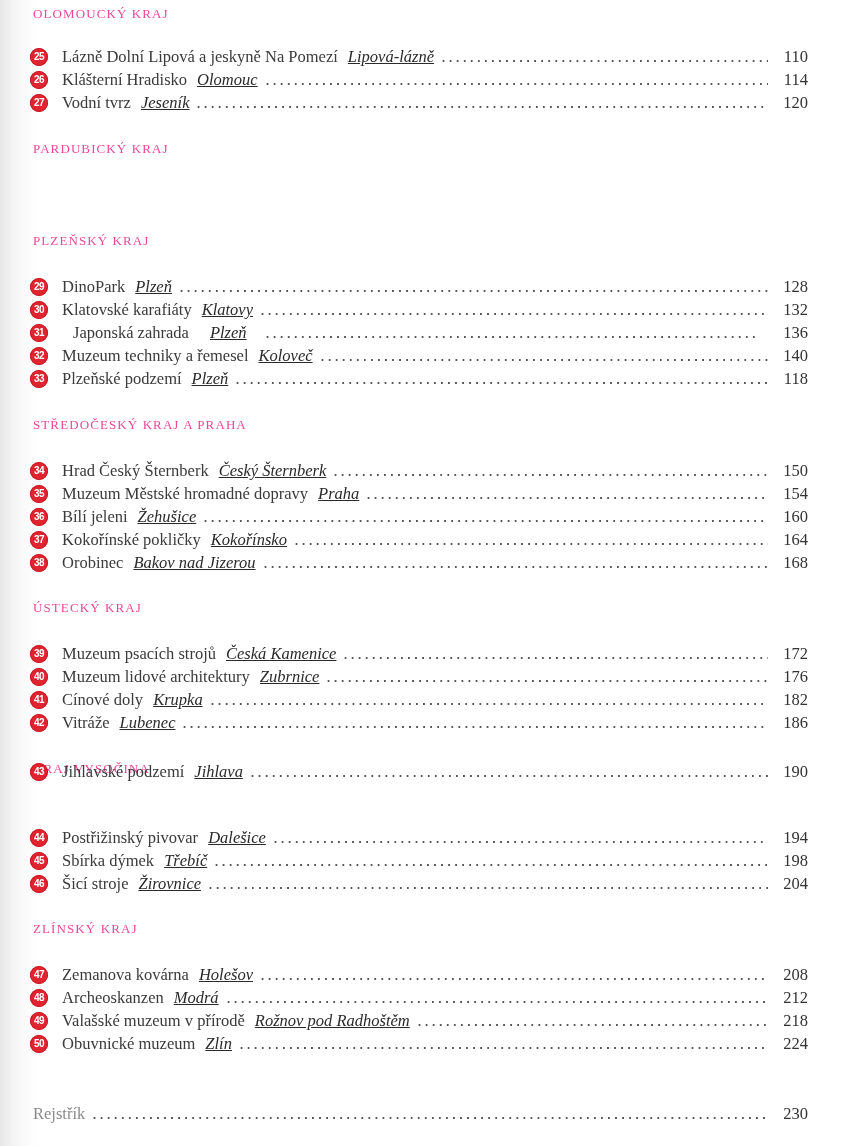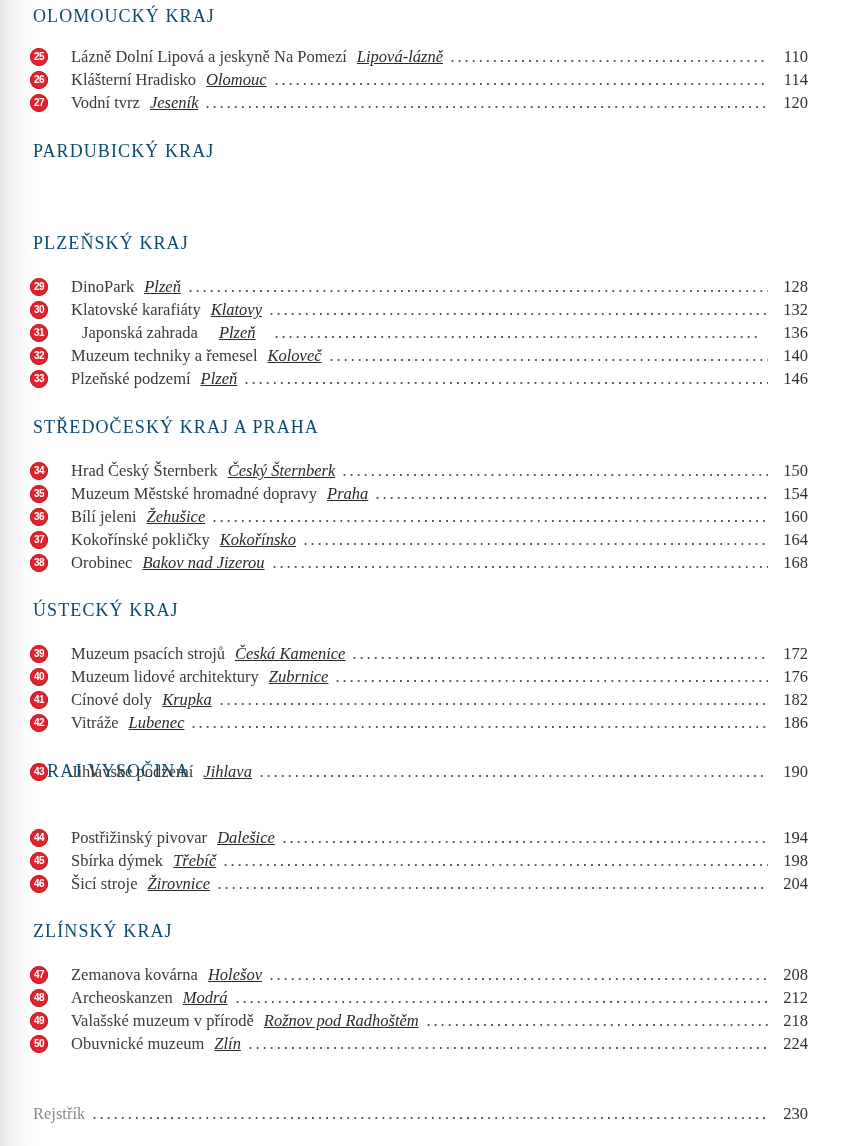--- a/index.html
+++ b/index.html
@@ -7,39 +7,39 @@
     width: 848px; height: 1146px; overflow: hidden;
     background: #ffffff;
     background-image: linear-gradient(to right, #e6e6e6 0px, #f3f3f3 12px, #fbfbfb 26px, #ffffff 40px);
     font-family: "Liberation Serif", "DejaVu Serif", serif;
     color: #3a3a3a;
     position: relative;
   }
   .page { position: absolute; left: 0; top: 0; width: 848px; height: 1146px; }
   .section-title {
     position: absolute; left: 33px;
-    font-size: 18px; letter-spacing: 1.1px;
-    color: #0c4a6e;
+    font-size: 13px; letter-spacing: 1.1px;
+    color: #ec4899;
     text-transform: uppercase;
     font-variant: small-caps;
     white-space: nowrap;
   }
   .entry {
     position: absolute; left: 30px; width: 778px; height: 23px;
     display: flex; align-items: center;
     font-size: 16.5px; line-height: 23px;
   }
   .badge {
     flex: 0 0 auto;
     width: 18px; height: 18px; border-radius: 50%;
     background: #e0242f;
     color: #fff; font-family: "Liberation Sans", sans-serif;
     font-weight: bold; font-size: 10px; letter-spacing: -0.6px;
     display: flex; align-items: center; justify-content: center;
-    margin-right: 23px;
+    margin-right: 14px;
     box-shadow: inset 0 0 0 1px #c81b25;
   }
   .title { flex: 0 0 auto; white-space: nowrap; color: #3a3a3a; }
   .place { flex: 0 0 auto; white-space: nowrap; font-style: italic; margin-left: 10px; color: #2a2a2a; text-decoration: underline; }
   .leader {
     flex: 1 1 auto; height: 2px; margin: 0 6px 0 6px; align-self: flex-end; margin-bottom: 6px;
     background-image: radial-gradient(circle, #555 0.9px, transparent 1.2px);
     background-size: 7.05px 2px; background-repeat: repeat-x;
   }
   .page-num { flex: 0 0 auto; width: 34px; text-align: right; color: #333; }
@@ -103,21 +103,21 @@
       <span class="title">Muzeum techniky a řemesel</span>
       <span class="place">Koloveč</span>
       <span class="leader"></span>
       <span class="page-num">140</span>
     </div>
     <div class="entry" style="top: 367px;">
       <span class="badge">33</span>
       <span class="title">Plzeňské podzemí</span>
       <span class="place">Plzeň</span>
       <span class="leader"></span>
-      <span class="page-num">146</span>
+      <span class="page-num">118</span>
     </div>
     <div class="section-title" style="top: 417px;">Středočeský kraj a Praha</div>
     <div class="entry" style="top: 459px;">
       <span class="badge">34</span>
       <span class="title">Hrad Český Šternberk</span>
       <span class="place">Český Šternberk</span>
       <span class="leader"></span>
       <span class="page-num">150</span>
     </div>
     <div class="entry" style="top: 482px;">

